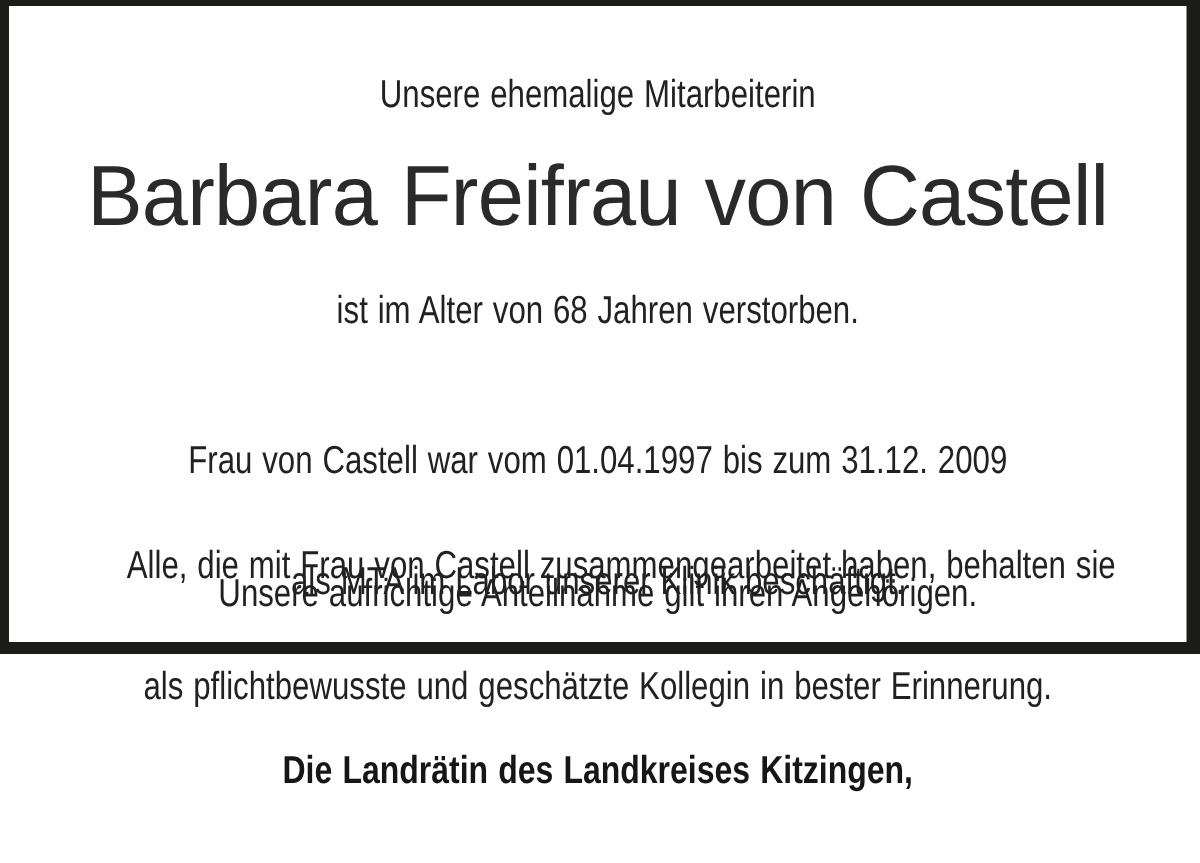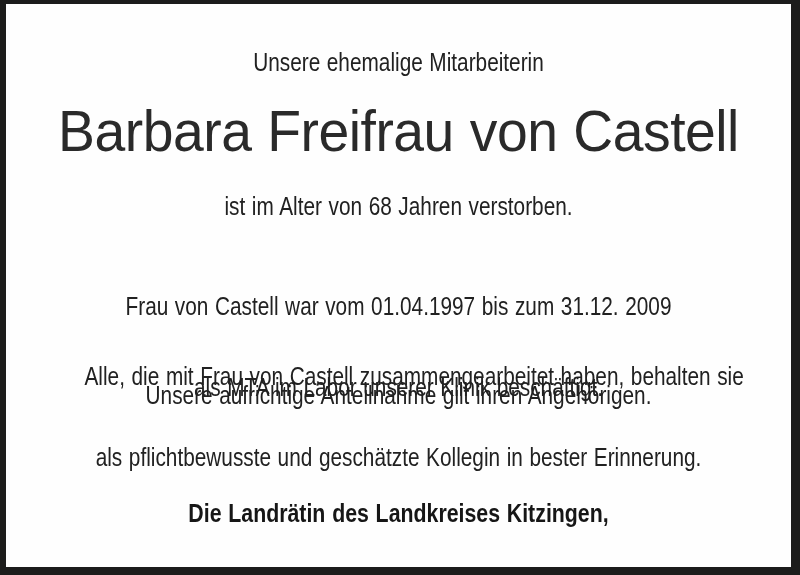--- a/index.html
+++ b/index.html
@@ -8,21 +8,21 @@
     width: 800px;
     height: 575px;
     overflow: hidden;
     font-family: "Liberation Sans", sans-serif;
   }
 
   
   .frame {
     position: relative;
     width: 800px;
-    height: 575px;
+    height: 436px;
     background: var(--frame-color, #1c1c1b);
     box-sizing: border-box;
   }
 
   
   .sheet {
     position: absolute;
     top: 4px;
     left: 6px;
     right: 9px;

